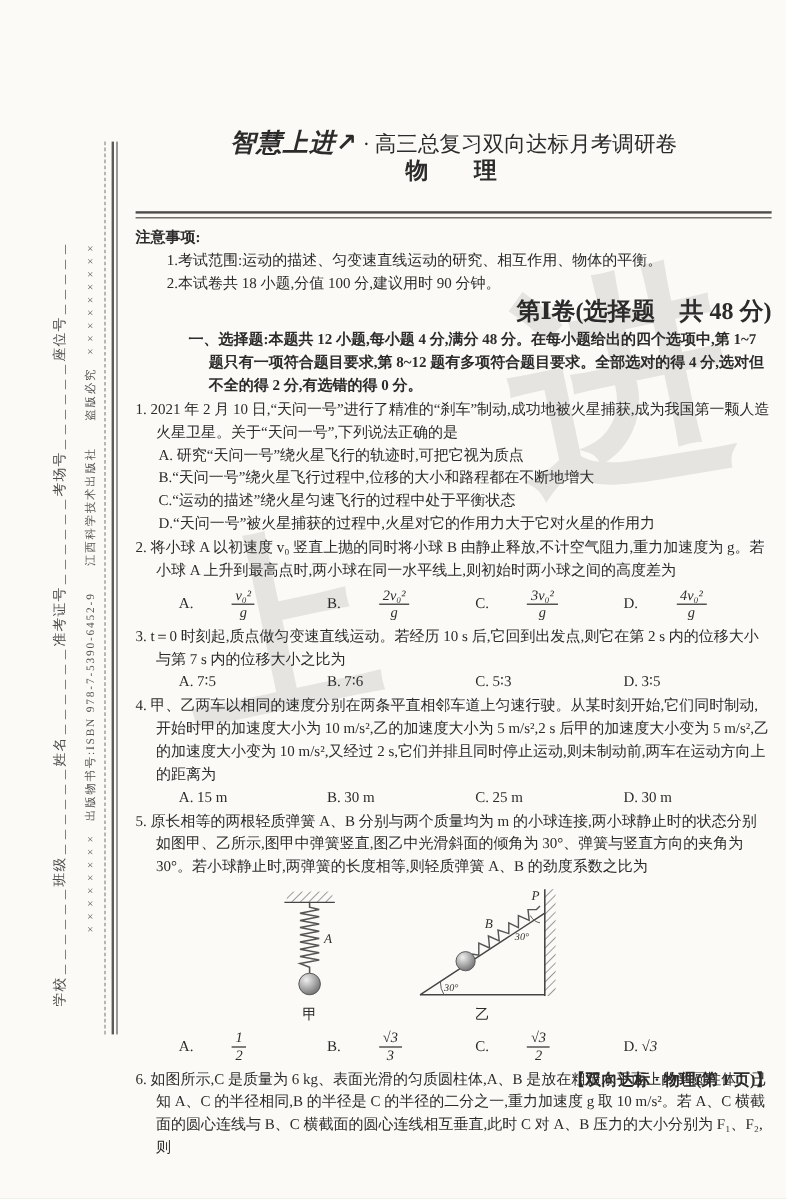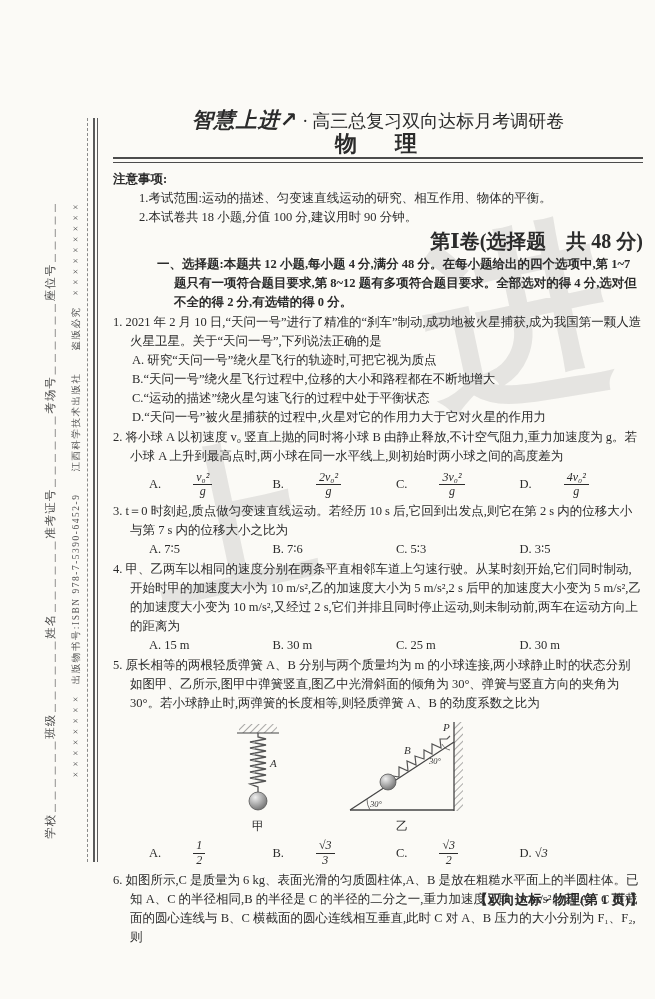--- a/index.html
+++ b/index.html
@@ -18,21 +18,21 @@
       color:rgba(110,110,110,0.15);transform:rotate(-12deg);pointer-events:none;z-index:0;}
   .wm1{left:425px;top:195px;font-size:185px;}
   .wm2{left:148px;top:415px;font-size:165px;}
 
   
   .content{position:absolute;left:113px;top:110px;width:530px;font-size:12.5px;line-height:19px;z-index:1;}
   .brand-row{text-align:center;white-space:nowrap;font-size:18px;margin-bottom:2px;}
   .brand{font-weight:900;font-size:21px;letter-spacing:1px;font-family:"Liberation Sans","DejaVu Sans",sans-serif;font-style:italic;}
   .brand-arrow{font-style:normal;font-weight:900;}
   .brand-dot{padding:0 4px;}
-  .subject{text-align:center;font-size:22px;font-weight:bold;letter-spacing:4px;margin:3px 0 4px;}
+  .subject{text-align:center;font-size:19px;font-weight:bold;letter-spacing:4px;margin:3px 0 24px;}
   .subject-gap{display:inline-block;width:34px;}
   .divider{height:3px;border-top:2px solid #4c4c4c;border-bottom:1px solid #4c4c4c;margin-bottom:7px;}
 
   .notice-head{font-weight:bold;}
   .notice-item{padding-left:26px;}
 
   .part-title{text-align:right;font-weight:bold;font-size:20px;margin:5px 0 4px;}
   .intro{font-weight:bold;padding-left:17px;text-indent:-17px;margin-left:44px;}
 
   .q{padding-left:17px;text-indent:-17px;margin-top:1px;}

